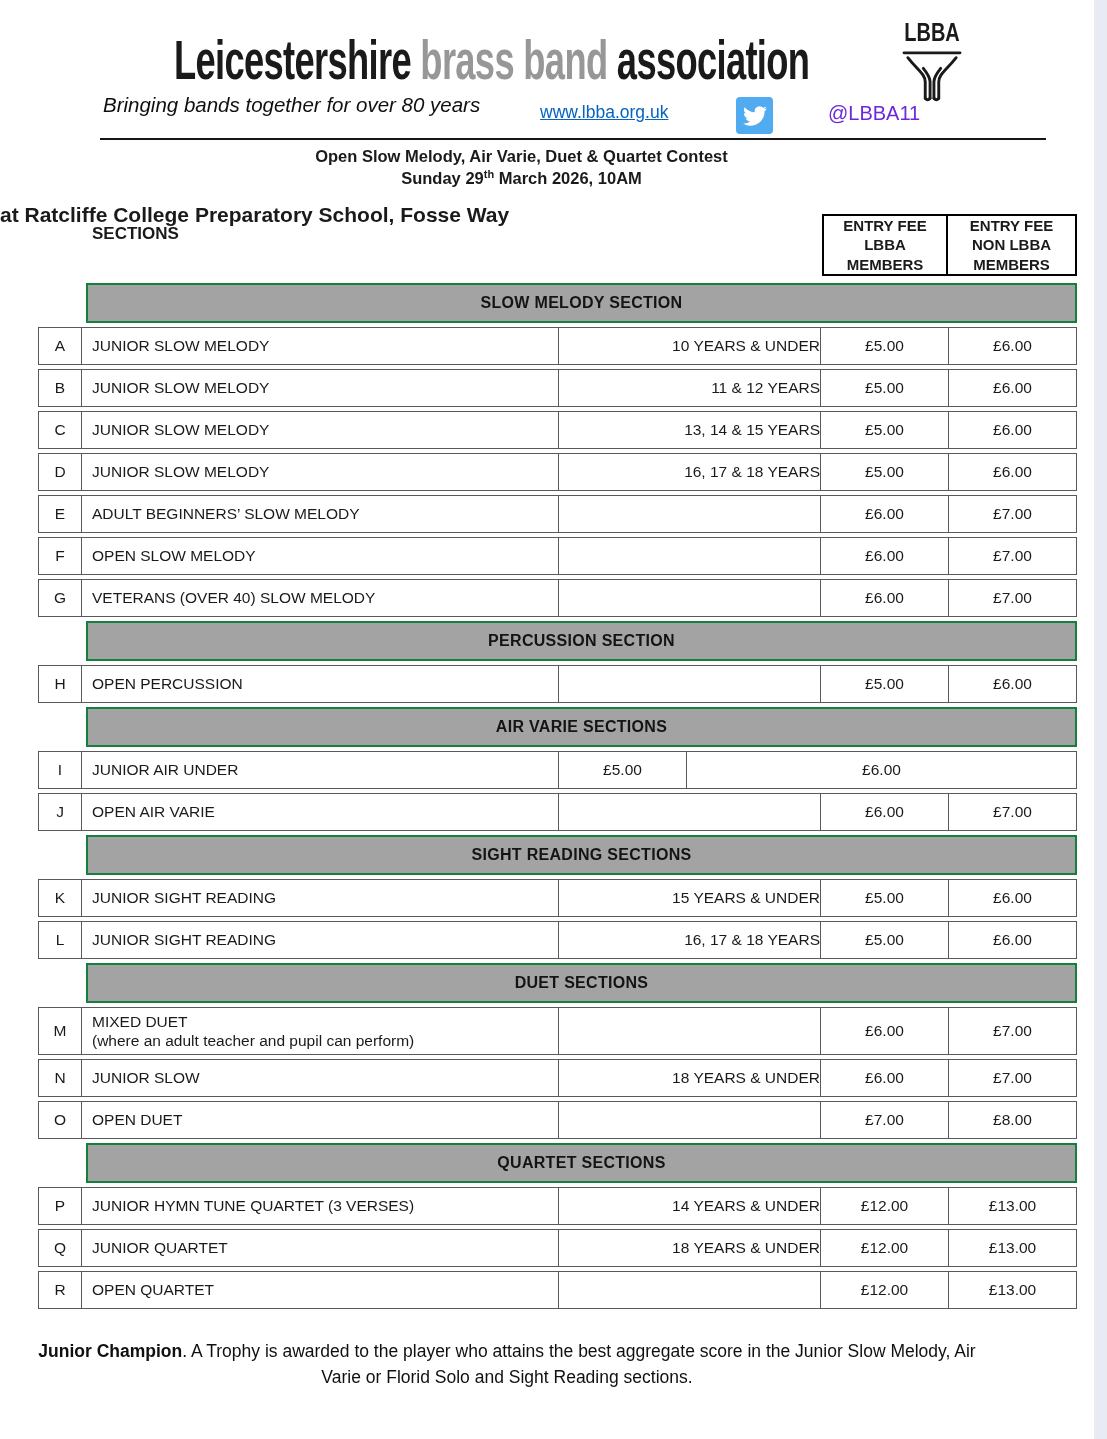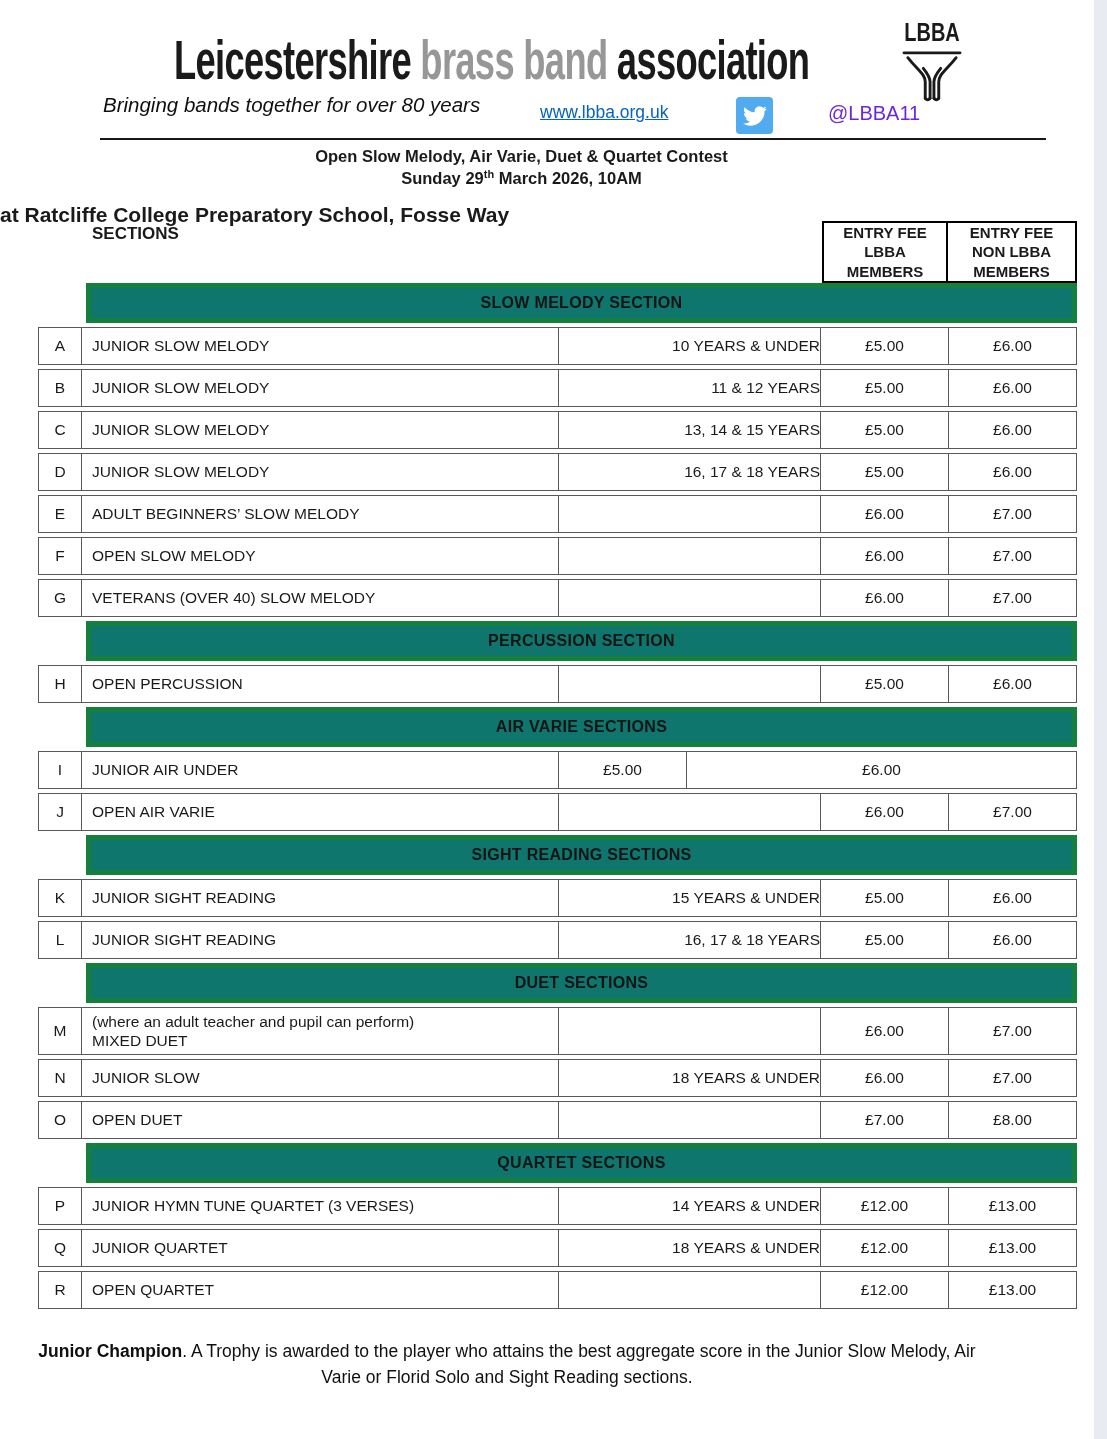--- a/index.html
+++ b/index.html
@@ -25,31 +25,31 @@
   .rule{left:100px;top:138px;width:946px;border-top:2.5px solid #161616;height:0;}
 
   
   .titleblock{left:0;top:146px;width:1043px;text-align:center;font-weight:bold;
               font-size:16.5px;line-height:1.33;}
   .titleblock sup{font-size:11px;vertical-align:super;line-height:0;}
   .venue{left:0;top:203px;width:1043px;text-align:left;font-weight:bold;font-size:21px;}
   .sections-label{left:92px;top:224px;font-weight:bold;font-size:17px;}
 
   
-  .fee-headers{left:822px;top:221px;display:flex;}
+  .fee-headers{left:822px;top:214px;display:flex;}
   .fee-box{box-sizing:border-box;border:2px solid #000;height:62px;display:flex;
            flex-direction:column;justify-content:center;text-align:center;
            font-weight:bold;font-size:15px;line-height:1.27;}
   .fee-box.b1{width:126px;}
   .fee-box.b2{width:129px;border-left:none;}
 
   
   .fee-table{left:38px;top:283px;width:1039px;}
-  .band{box-sizing:border-box;height:40px;margin-bottom:4px;background:#0f766e;
-        border:5px solid #15803d;display:flex;align-items:center;justify-content:center;
+  .band{box-sizing:border-box;height:40px;margin-bottom:4px;background:#a3a3a3;
+        border:2px solid #15803d;display:flex;align-items:center;justify-content:center;
         font-weight:bold;font-size:16px;letter-spacing:.3px;color:#141414;margin-left:48px;}
   .row{box-sizing:border-box;min-height:38px;margin-bottom:4px;border:1px solid #595959;
        display:flex;align-items:stretch;font-size:15.5px;background:#fff;}
   .row.tall{min-height:48px;}
   .cell{box-sizing:border-box;display:flex;flex-direction:column;justify-content:center;}
   .c-letter{width:43px;border-right:1px solid #595959;align-items:center;}
   .c-name{width:477px;border-right:1px solid #595959;padding-left:10px;line-height:1.25;}
   .c-age{width:262px;border-right:1px solid #595959;padding-left:10px;text-align:right;}
   .c-fee1{width:128px;border-right:1px solid #595959;align-items:center;}
   .c-fee2{flex:1;align-items:center;}
@@ -225,22 +225,22 @@
         <div>JUNIOR SIGHT READING</div>
       </div>
       <div class="cell c-age">16, 17 &amp; 18 YEARS</div>
       <div class="cell c-fee1">£5.00</div>
       <div class="cell c-fee2">£6.00</div>
     </div>
     <div class="band">DUET SECTIONS</div>
     <div class="row tall">
       <div class="cell c-letter">M</div>
       <div class="cell c-name">
+        <div>MIXED DUET</div>
         <div>(where an adult teacher and pupil can perform)</div>
-        <div>MIXED DUET</div>
       </div>
       <div class="cell c-age"></div>
       <div class="cell c-fee1">£6.00</div>
       <div class="cell c-fee2">£7.00</div>
     </div>
     <div class="row">
       <div class="cell c-letter">N</div>
       <div class="cell c-name">
         <div>JUNIOR SLOW</div>
       </div>

